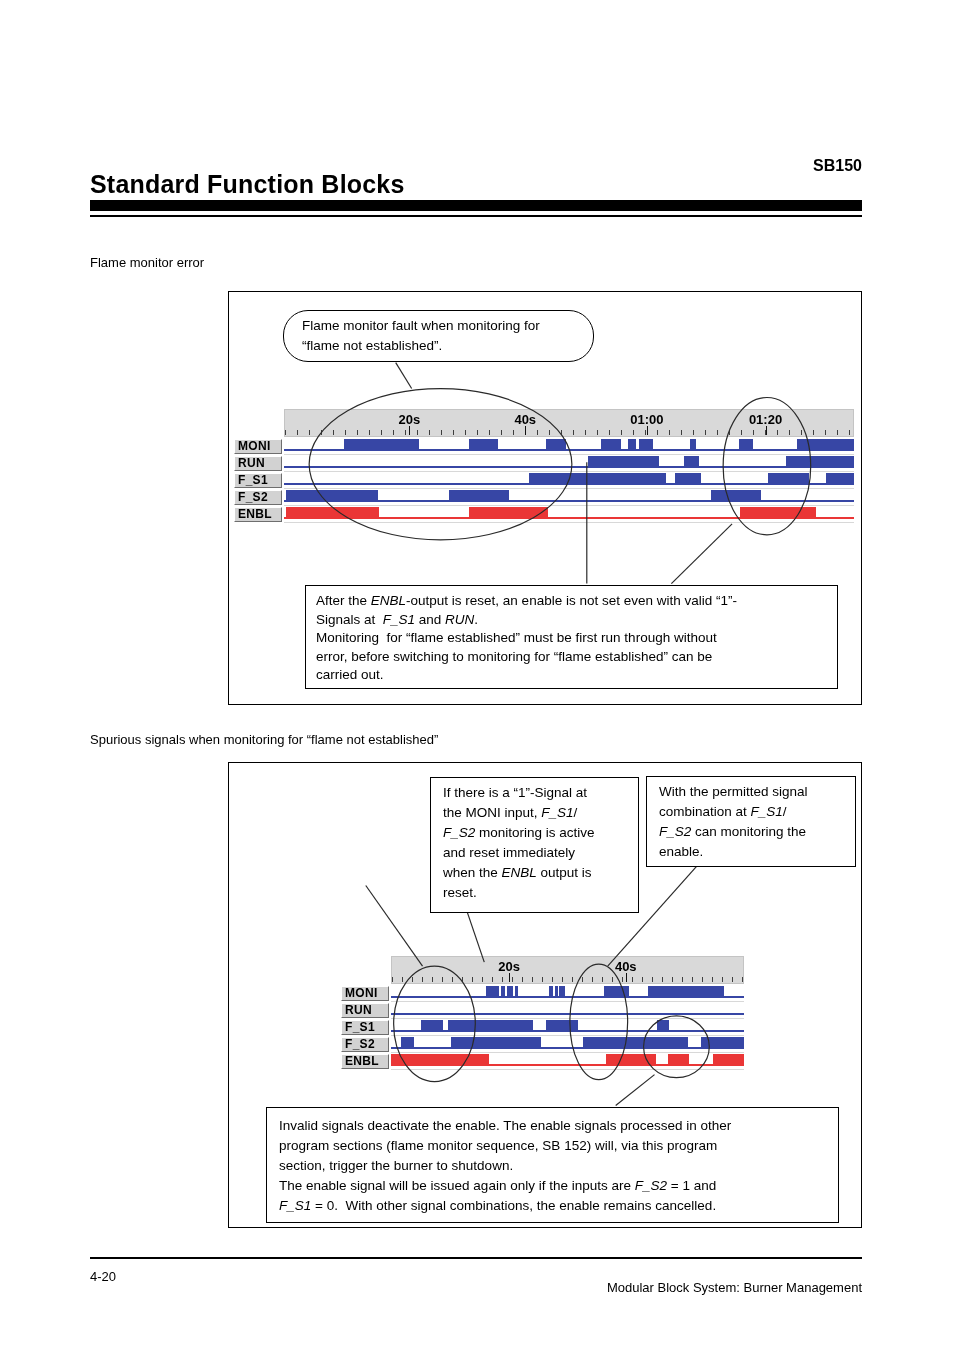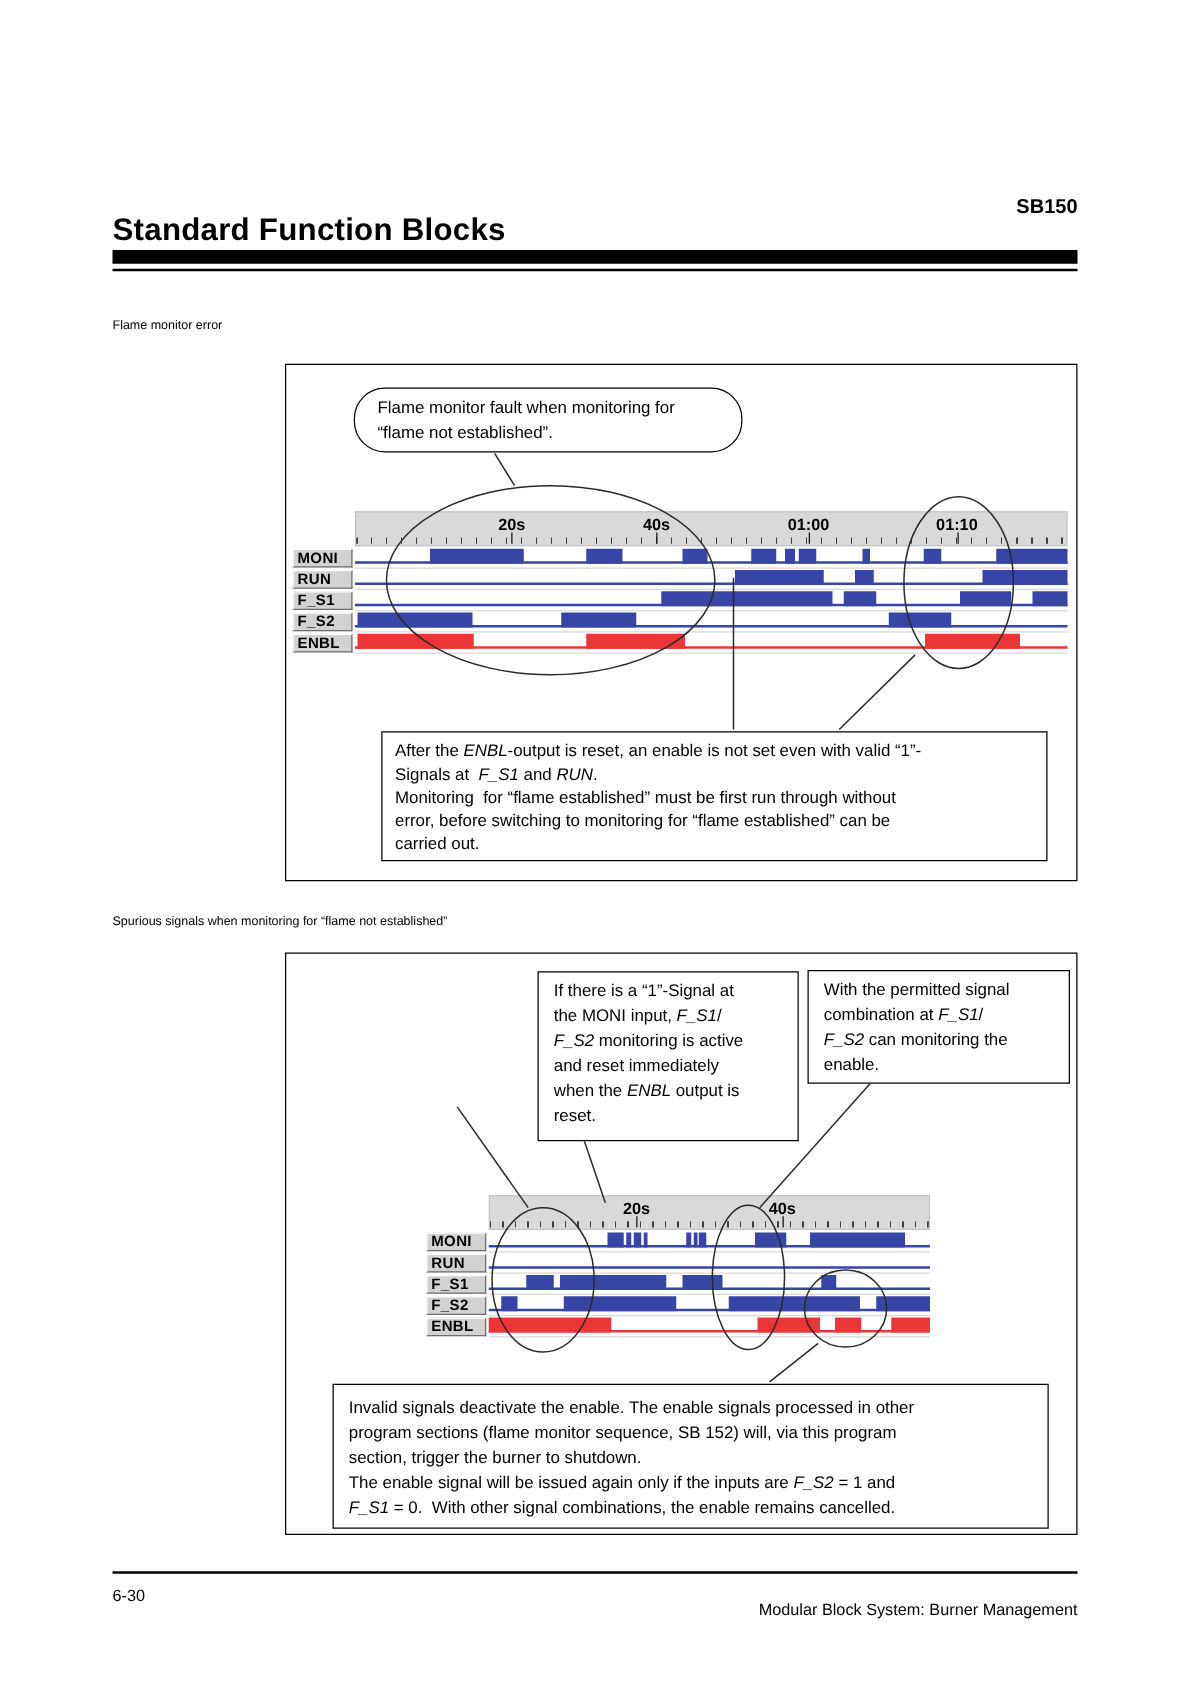--- a/index.html
+++ b/index.html
@@ -4,21 +4,21 @@
 <style>
   html,body{margin:0;padding:0;}
   body{width:954px;height:1351px;background:#ffffff;position:relative;
        font-family:"Liberation Sans", sans-serif;color:#000;}
   .abs{position:absolute;}
   
   .title{left:90px;top:154px;font-size:25px;font-weight:bold;letter-spacing:.2px;margin-top:16px;}
   .code{right:92px;top:157px;font-size:16px;font-weight:bold;}
   .rule-thick{left:90px;top:200px;width:772px;height:11px;background:#000;}
   .rule-thin{left:90px;top:215px;width:772px;height:2px;background:#000;}
-  .sec-heading{left:90px;font-size:10px;}
+  .sec-heading{left:90px;font-size:13px;}
   #sec1-heading{top:255px;}
   #sec2-heading{top:732px;}
   
   .figframe{border:1px solid #000;background:#fff;box-sizing:border-box;}
   #fig1{left:228px;top:291px;width:634px;height:414px;}
   #fig2{left:228px;top:762px;width:634px;height:466px;}
   
   .callout,.note{position:absolute;border:1px solid #000;background:#fff;box-sizing:border-box;
        font-size:13.5px;white-space:pre-wrap;z-index:3;}
   #callout1{left:54px;top:18px;width:311px;height:52px;padding:5px 0 0 18px;line-height:20px;border-radius:25px;}
@@ -68,21 +68,21 @@
   <div class="callout" id="callout1"><span>Flame monitor fault when monitoring for</span><br><span>“flame not established”.</span></div>
   <div class="tdiagram" id="diagram1">
       <div class="axis">
         <div class="ticks"></div>
         <span class="axis-label" style="left: 21.9%;">20s</span>
         <span class="tick-major" style="left: 21.9%;"></span>
         <span class="axis-label" style="left: 42.3%;">40s</span>
         <span class="tick-major" style="left: 42.3%;"></span>
         <span class="axis-label" style="left: 63.7%;">01:00</span>
         <span class="tick-major" style="left: 63.7%;"></span>
-        <span class="axis-label" style="left: 84.6%;">01:10</span>
+        <span class="axis-label" style="left: 84.6%;">01:20</span>
         <span class="tick-major" style="left: 84.6%;"></span>
       </div>
       <div class="sig-label" style="top: 30px;">MONI</div>
       <div class="sig-track" style="top: 30px;">
         <div class="baseline" style="background: rgb(55, 70, 165);"></div>
         <div class="bar" style="left: 10.5%; width: 13.2%; background: rgb(55, 70, 165);"></div>
         <div class="bar" style="left: 32.5%; width: 5%; background: rgb(55, 70, 165);"></div>
         <div class="bar" style="left: 46%; width: 3.5%; background: rgb(55, 70, 165);"></div>
         <div class="bar" style="left: 55.6%; width: 3.5%; background: rgb(55, 70, 165);"></div>
         <div class="bar" style="left: 60.4%; width: 1.4%; background: rgb(55, 70, 165);"></div>
@@ -192,14 +192,14 @@
     <line x1="239" y1="150" x2="256" y2="200"></line>
     <line x1="469" y1="104" x2="380" y2="204"></line>
     <ellipse cx="206" cy="262" rx="41" ry="58"></ellipse>
     <ellipse cx="371" cy="260" rx="29" ry="58"></ellipse>
     <ellipse cx="449" cy="285" rx="33" ry="31"></ellipse>
     <line x1="427" y1="313" x2="388" y2="344"></line>
   </svg>
 </div>
 
 <div class="abs f-rule"></div>
-<div class="abs f-left">6-30</div>
+<div class="abs f-left">4-20</div>
 <div class="abs f-right">Modular Block System: Burner Management</div>
 
 </body></html>

